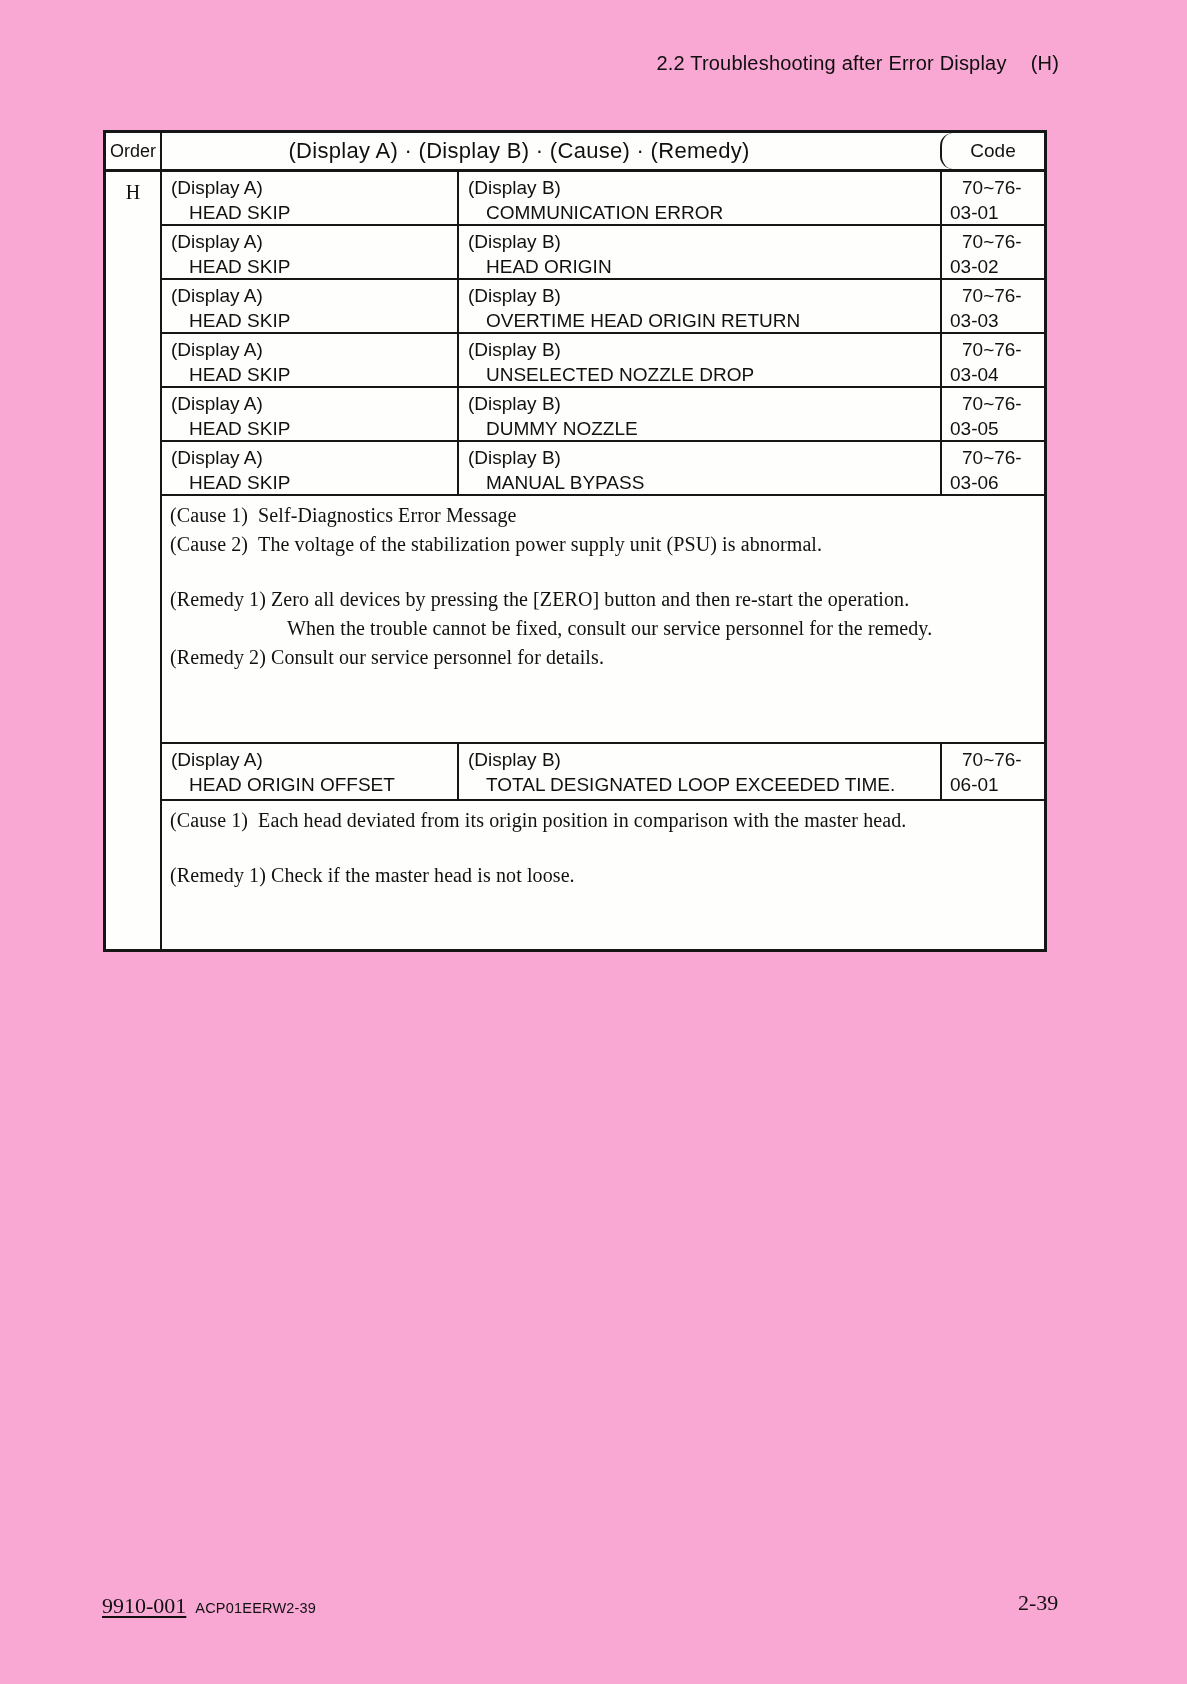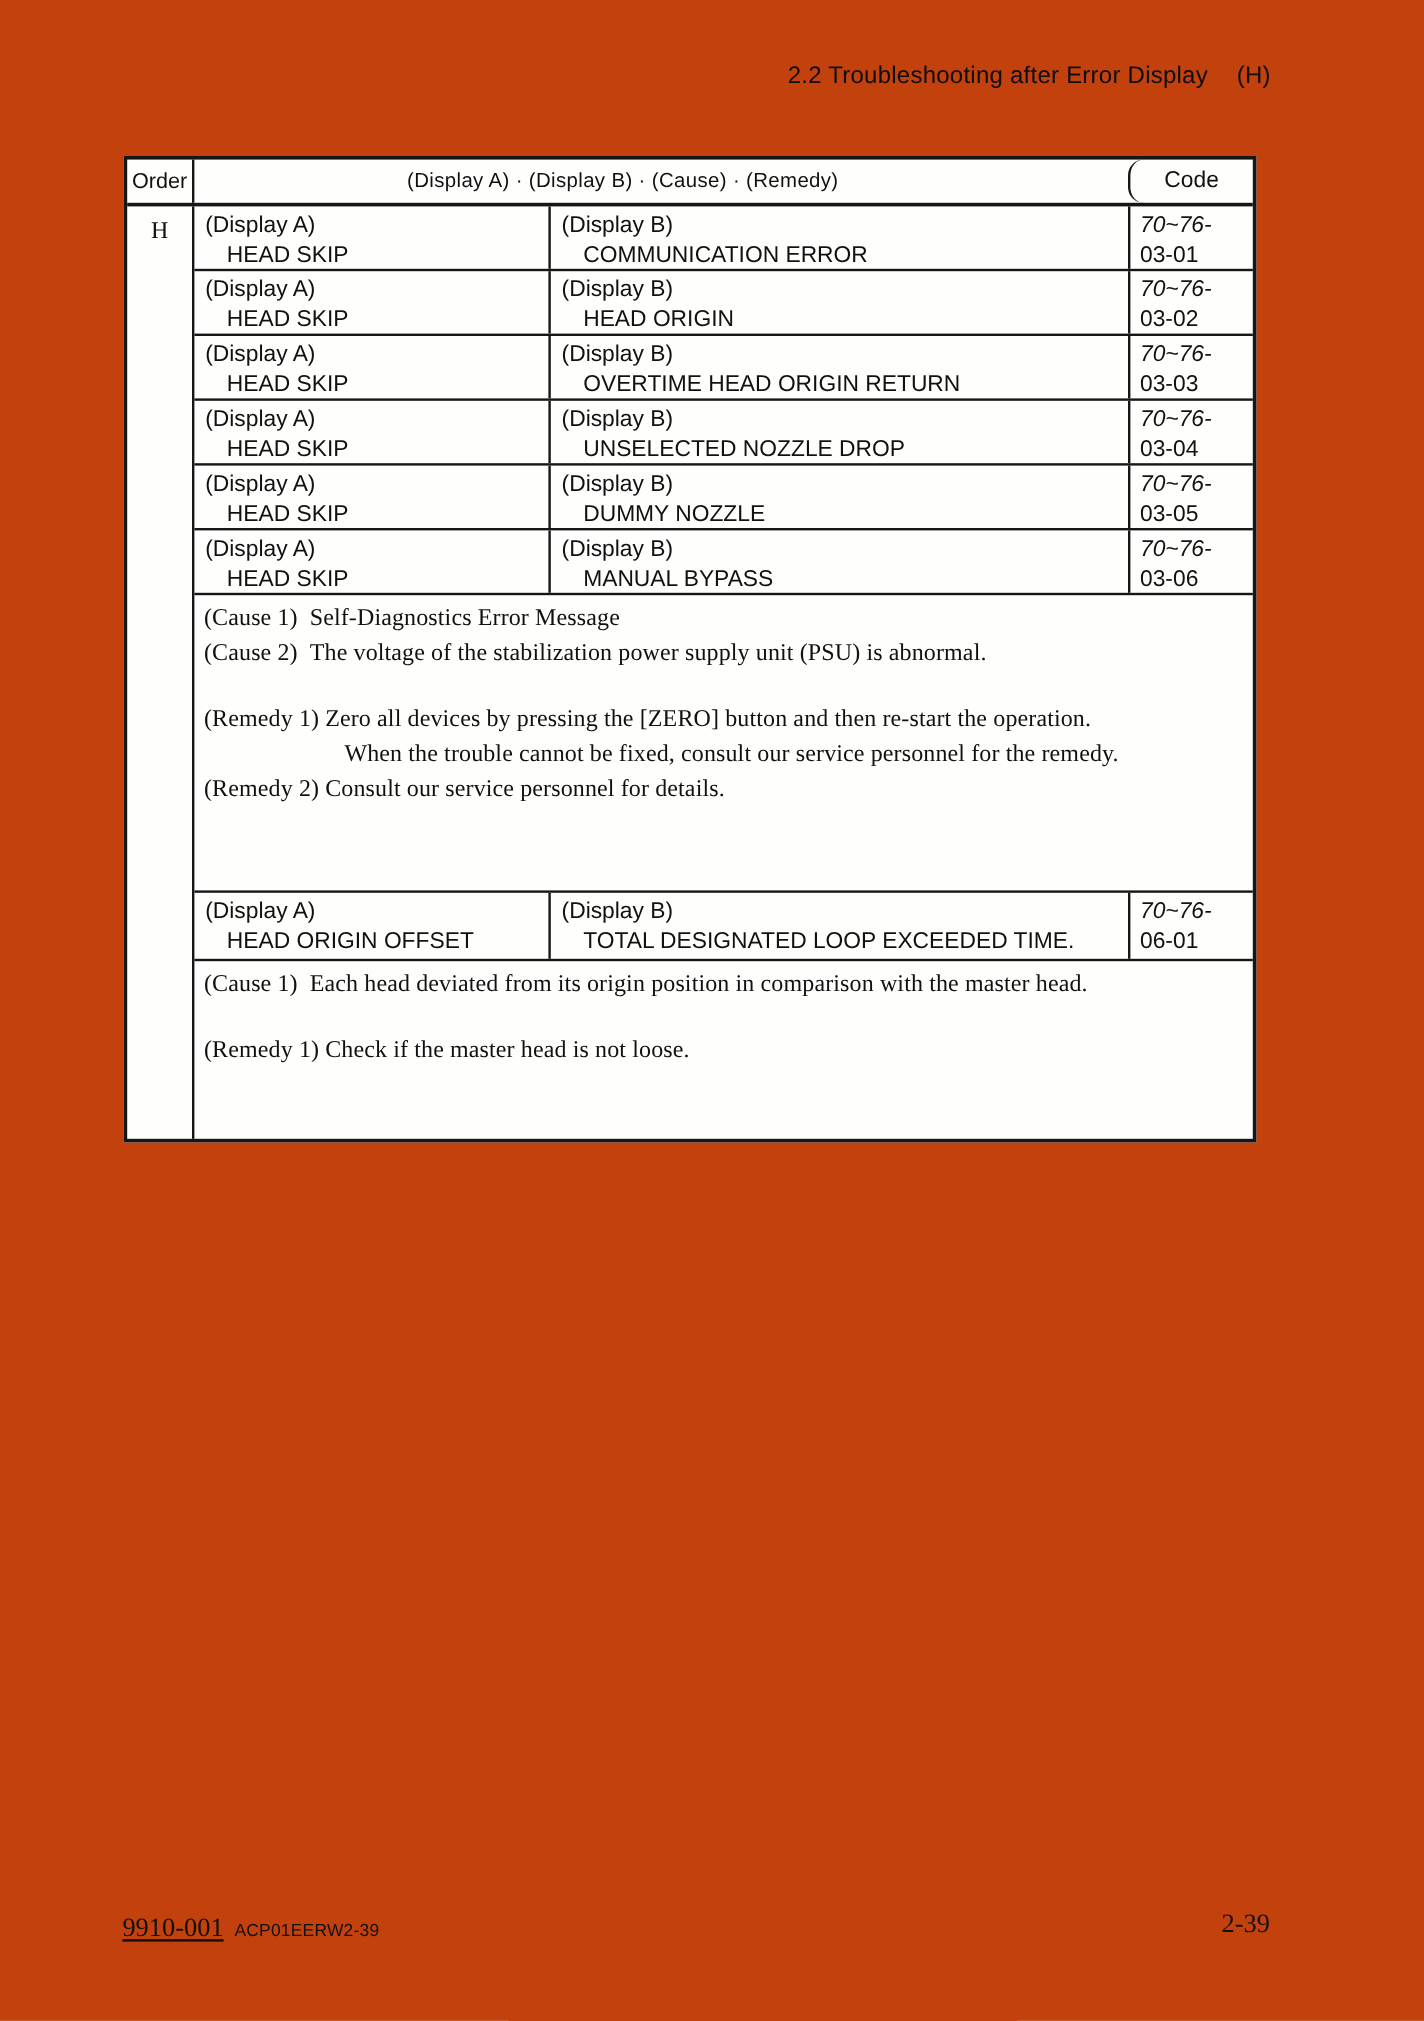--- a/index.html
+++ b/index.html
@@ -6,21 +6,21 @@
   body {
     width:1187px; height:1684px;
     background:#f6f6f4;
     font-family:"Liberation Sans", sans-serif;
     color:#111;
     position:relative;
     overflow:hidden;
   }
   .page {
     position:absolute; inset:0;
-    background:#c2410c;
+    background:#f9a8d4;
   }
 
   
   .page-header {
     position:absolute; top:52px; right:128px;
     font-size:20px; letter-spacing:0.2px;
     white-space:nowrap;
     color:#0e0e0e;
   }
   .page-header .hdr-mark { margin-left:24px; }
@@ -40,21 +40,21 @@
   }
   .t-h-order {
     position:absolute; left:0; top:0; bottom:0; width:54px;
     border-right:2px solid #161616;
     display:flex; align-items:center; justify-content:center;
     font-size:18px;
   }
   .t-h-main {
     position:absolute; left:56px; top:0; bottom:0; width:778px;
     display:flex; align-items:center; justify-content:center;
-    font-size:17px; letter-spacing:0.3px;
+    font-size:22px; letter-spacing:0.3px;
     padding-right:64px; box-sizing:border-box;
   }
   .t-h-code {
     position:absolute; left:834px; right:0; top:0; bottom:0;
     border-left:2px solid #161616;
     display:flex; align-items:center; justify-content:center;
     font-size:19px;
     border-radius:13px;
   }
 
@@ -78,21 +78,21 @@
     position:relative; height:54px; flex:0 0 54px;
     border-bottom:2px solid #161616;
     box-sizing:border-box;
   }
   .drow.tall { height:57px; flex:0 0 57px; }
   .cA { position:absolute; left:0; top:0; bottom:0; width:295px; border-right:2px solid #161616; }
   .cB { position:absolute; left:297px; top:0; bottom:0; width:387px; }
   .cC { position:absolute; left:778px; top:0; bottom:0; right:0; border-left:2px solid #161616; box-sizing:border-box; }
   .dlabel { padding:3px 0 0 9px; font-size:19px; line-height:25px; white-space:nowrap; }
   .dvalue { padding:0 0 0 27px; font-size:19px; line-height:25px; white-space:nowrap; }
-  .code1 { padding:3px 0 0 8px; font-size:19px; line-height:25px; white-space:nowrap;font-style:italic; }
+  .code1 { padding:3px 0 0 20px; font-size:19px; line-height:25px; white-space:nowrap; }
   .code2 { padding:0 0 0 8px; font-size:19px; line-height:25px; white-space:nowrap; }
 
   .cz-block {
     position:relative;
     border-bottom:2px solid #161616;
     box-sizing:border-box;
     font-family:"Liberation Serif", serif;
     font-size:20px; line-height:29px;
     padding:5px 10px 0 8px;
     letter-spacing:0.1px;

